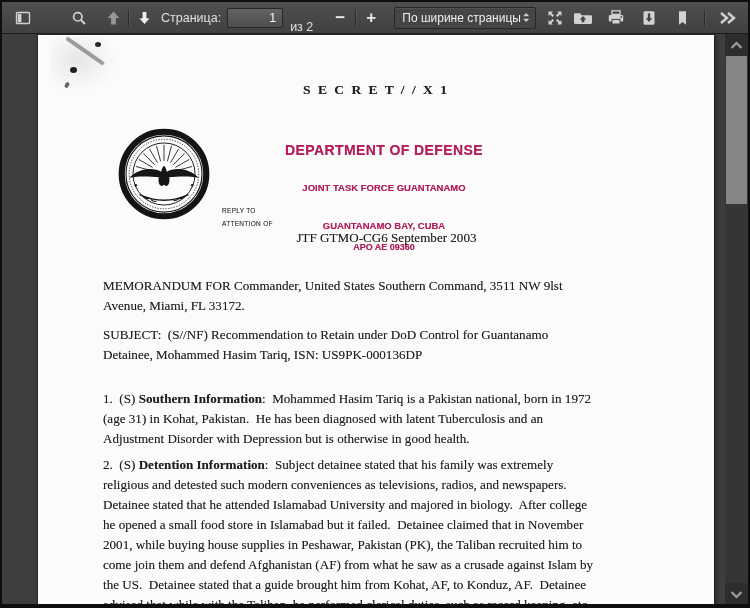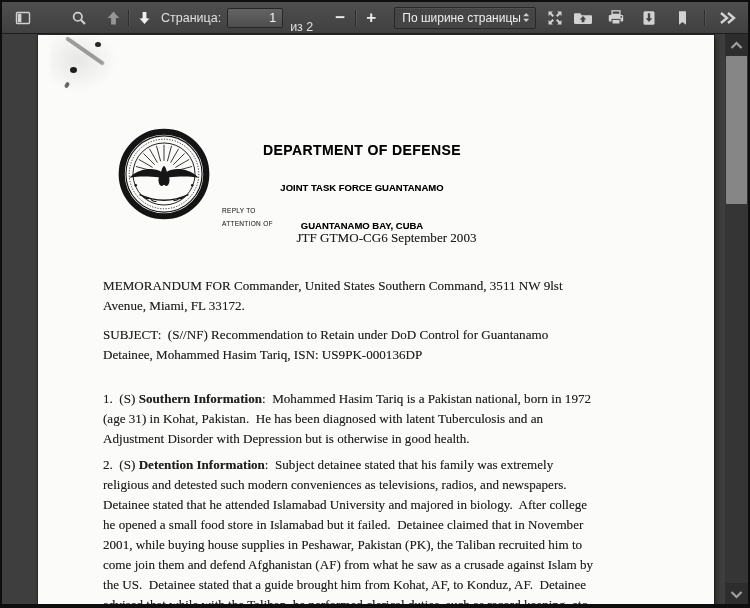--- a/index.html
+++ b/index.html
@@ -26,21 +26,21 @@
   .scrollbar { position:absolute; top:0; right:0; width:23px; height:100%; background:#353535; }
   .scroll-btn { position:absolute; left:0; width:23px; height:22px; background:#2d2d2d; display:flex; align-items:center; justify-content:center; }
   .scroll-btn.up { top:0; } .scroll-btn.down { bottom:0; }
   .scroll-thumb { position:absolute; left:1px; top:22px; width:21px; height:148px; background:#868686; border-radius:1px; }
 
   
   .doc { position:absolute; inset:0; color:#1f1f1f; font-family:"Liberation Serif",serif; font-size:13.1px; line-height:20px; text-shadow:0 0 .4px rgba(0,0,0,.4); }
   .classification { position:absolute; left:0; top:45px; width:100%; text-align:center; font-weight:bold; font-size:13.5px; letter-spacing:2px; }
   .seal { position:absolute; left:79px; top:93px; width:94px; height:92px; }
   .replyto { position:absolute; left:184px; top:169px; font-family:"Liberation Sans",sans-serif; font-size:6.5px; line-height:13px; color:#3c3c3c; letter-spacing:.3px; }
-  .lh-block { position:absolute; left:144px; top:105px; width:360px; text-align:center; font-family:"Liberation Sans",sans-serif; color:#000000; }
+  .lh-block { position:absolute; left:166px; top:105px; width:360px; text-align:center; font-family:"Liberation Sans",sans-serif; color:#be185d; }
   .lh-dept { font-size:14px; font-weight:bold; letter-spacing:.4px; }
   .lh-sub { font-size:9.5px; font-weight:bold; margin-top:18px; }
   .lh-apo { font-size:9px; font-weight:bold; margin-top:1px; }
   .office-row { position:absolute; left:74px; top:193px; width:549px; display:flex; justify-content:center; }
   .block { position:absolute; left:65px; width:600px; white-space:pre-wrap; }
   .memo { top:241px; } .subject { top:290px; } .para1 { top:354px; } .para2 { top:420px; }
   .bold { font-weight:bold; }
 
   
   .staple-line { position:absolute; left:24px; top:14px; width:46px; height:4px; background:rgba(50,50,50,.45); transform:rotate(35deg); border-radius:2px; filter:blur(.7px); }
@@ -146,20 +146,21 @@
 
     <div class="page">
       <div class="doc">
 
         <div class="smudge"></div>
         <div class="staple-line"></div>
         <div class="staple-dot1"></div>
         <div class="staple-dot2"></div>
         <div class="staple-dot3"></div>
 
+        <div class="classification">S E C R E T / / X 1</div>
 
         <svg class="seal" viewBox="0 0 100 96">
           <circle cx="50" cy="48" r="45" fill="none" stroke="#141414" stroke-width="6.5"></circle>
           <circle cx="50" cy="48" r="40.5" fill="none" stroke="#141414" stroke-width="1.2"></circle>
           <circle cx="50" cy="48" r="37" fill="none" stroke="#141414" stroke-width="1" stroke-dasharray="1.2 1.7"></circle>
           <circle cx="50" cy="48" r="33" fill="none" stroke="#141414" stroke-width="1"></circle>
           <path d="M50 34 L50 17 M53.6 34.5 L58 18 M46.4 34.5 L42 18 M57 35.9 L65.5 21.2 M43 35.9 L34.5 21.2 M59.9 38.1 L71.9 26.1 M40.1 38.1 L28.1 26.1 M62.1 41 L76.8 32.5 M37.9 41 L23.2 32.5 M63.5 44.4 L79.9 40 M36.5 44.4 L20.1 40" stroke="#141414" stroke-width="0.9"></path>
           <path d="M13 52 C26 40 40 42 47 45.5 C48 41 49.5 39.5 50 39.5 C50.5 39.5 52 41 53 45.5 C60 42 74 40 87 52 C74 49.5 63 51 55.5 51.5 C57 58 53.5 63 50 59.5 C46.5 63 43 58 44.5 51.5 C37 51 26 49.5 13 52 Z" fill="#161616"></path>
           <rect x="47" y="50" width="6" height="7" rx="1" fill="#161616"></rect>
           <path d="M24 70 Q50 82 76 70" stroke="#161616" stroke-width="1.6" fill="none"></path>
@@ -170,20 +171,21 @@
 
         <div class="replyto">
           <div>REPLY TO</div>
           <div>ATTENTION OF</div>
         </div>
 
         <div class="lh-block">
           <div class="lh-dept">DEPARTMENT OF DEFENSE</div>
           <div class="lh-sub">JOINT TASK FORCE GUANTANAMO</div>
           <div class="lh-sub">GUANTANAMO BAY, CUBA</div>
+          <div class="lh-apo">APO AE 09360</div>
         </div>
 
         <div class="office-row">
           <span>JTF GTMO-CG</span>
           <span>6 September 2003</span>
         </div>
 
         <div class="block memo">MEMORANDUM FOR Commander, United States Southern Command, 3511 NW 9lst
 Avenue, Miami, FL 33172.</div>
 

